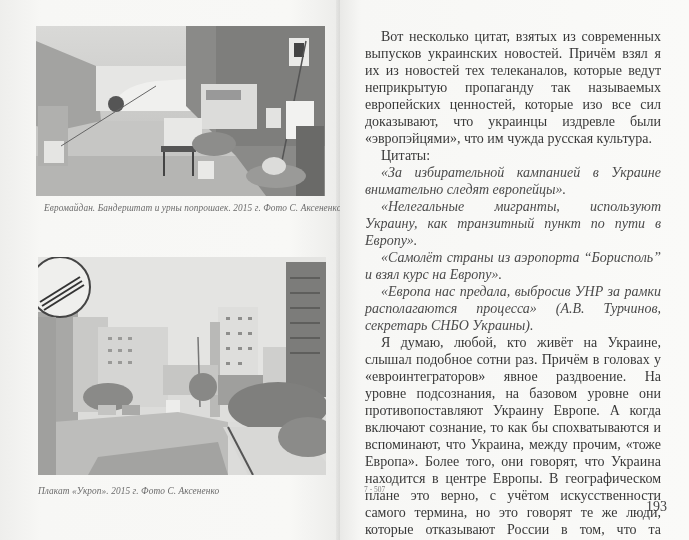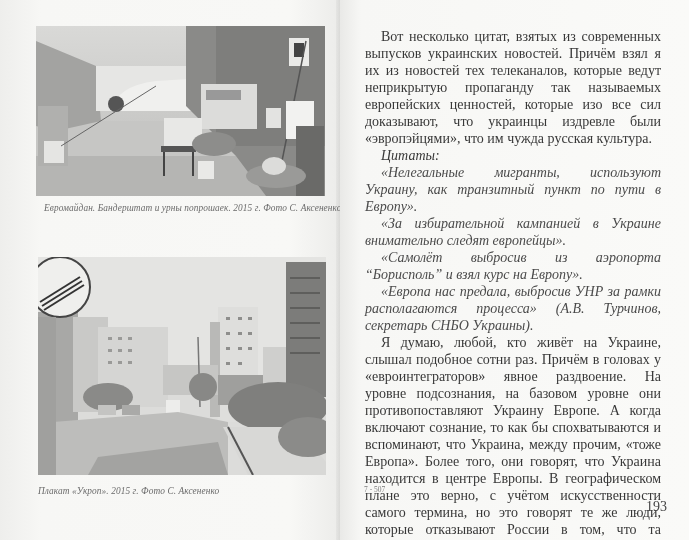--- a/index.html
+++ b/index.html
@@ -42,21 +42,21 @@
   .caption2 { left: 38px; top: 486px; width: 288px; }
 
   
   .text-block {
     position: absolute; left: 365px; top: 28px; width: 296px;
     font-size: 14px; line-height: 17px; color: #383838;
     text-align: justify;
   }
   .para { margin: 0; text-indent: 16px; text-align: justify; }
   .para.quote { font-style: italic; color: #4a4a4a; }
-  .para.label { text-indent: 16px; font-style: italic; }
+  .para.label { text-indent: 16px; }
 
   .footer-sig {
     position: absolute; left: 364px; top: 485px;
     font-size: 7.5px; color: #7a7a7a;
   }
   .page-number {
     position: absolute; left: 646px; top: 499px;
     font-size: 14px; color: #444;
   }
 </style>
@@ -197,23 +197,23 @@
     <div class="caption caption2">Плакат «Укроп». 2015 г. Фото С. Аксененко</div>
   </div>
 
   <div class="gutter"></div>
 
   <div class="page-right"></div>
 
   <div class="text-block">
     <p class="para">Вот несколько цитат, взятых из современных выпусков украинских новостей. Причём взял я их из новостей тех телеканалов, которые ведут неприкрытую пропаганду так называемых европейских ценностей, которые изо все сил доказывают, что украинцы издревле были «эвропэйцями», что им чужда русская культура.</p>
     <p class="para label">Цитаты:</p>
+    <p class="para quote">«За избирательной кампанией в Украине внимательно следят европейцы».</p>
     <p class="para quote">«Нелегальные мигранты, используют Украину, как транзитный пункт по пути в Европу».</p>
-    <p class="para quote">«За избирательной кампанией в Украине внимательно следят европейцы».</p>
-    <p class="para quote">«Самолёт выбросив из аэропорта “Борисполь” и взял курс на Европу».</p>
+    <p class="para quote">«Самолёт страны из аэропорта “Борисполь” и взял курс на Европу».</p>
     <p class="para quote">«Европа нас предала, выбросив УНР за рамки располагаются процесса» (А.В. Турчинов, секретарь СНБО Украины).</p>
     <p class="para">Я думаю, любой, кто живёт на Украине, слышал подобное сотни раз. Причём в головах у «евроинтеграторов» явное раздвоение. На уровне подсознания, на базовом уровне они противопоставляют Украину Европе. А когда включают сознание, то как бы спохватываются и вспоминают, что Украина, между прочим, «тоже Европа». Более того, они говорят, что Украина находится в центре Европы. В географическом плане это верно, с учётом искусственности самого термина, но это говорят те же люди, которые отказывают России в том, что та европейская страна. В силу своей природной ограниченности, развившейся из-за того, что «евроинтеграторы» постоянно живут с ощущением того, что они люди «второго сорта» по отношению к «эвропэйцям», они не в состоянии понять, что сами себе противоречат. Раз Украина — центр и с одной стороны от этого центра располагаются страны Западной Европы, значит, то, что располагается с другой стороны, — тоже Европа. А на востоке Украина граничит, как известно, с Россией.</p>
 
   </div>
 
   <div class="footer-sig">7 - 507</div>
   <div class="page-number">193</div>
 </div>
 
 </body></html>

